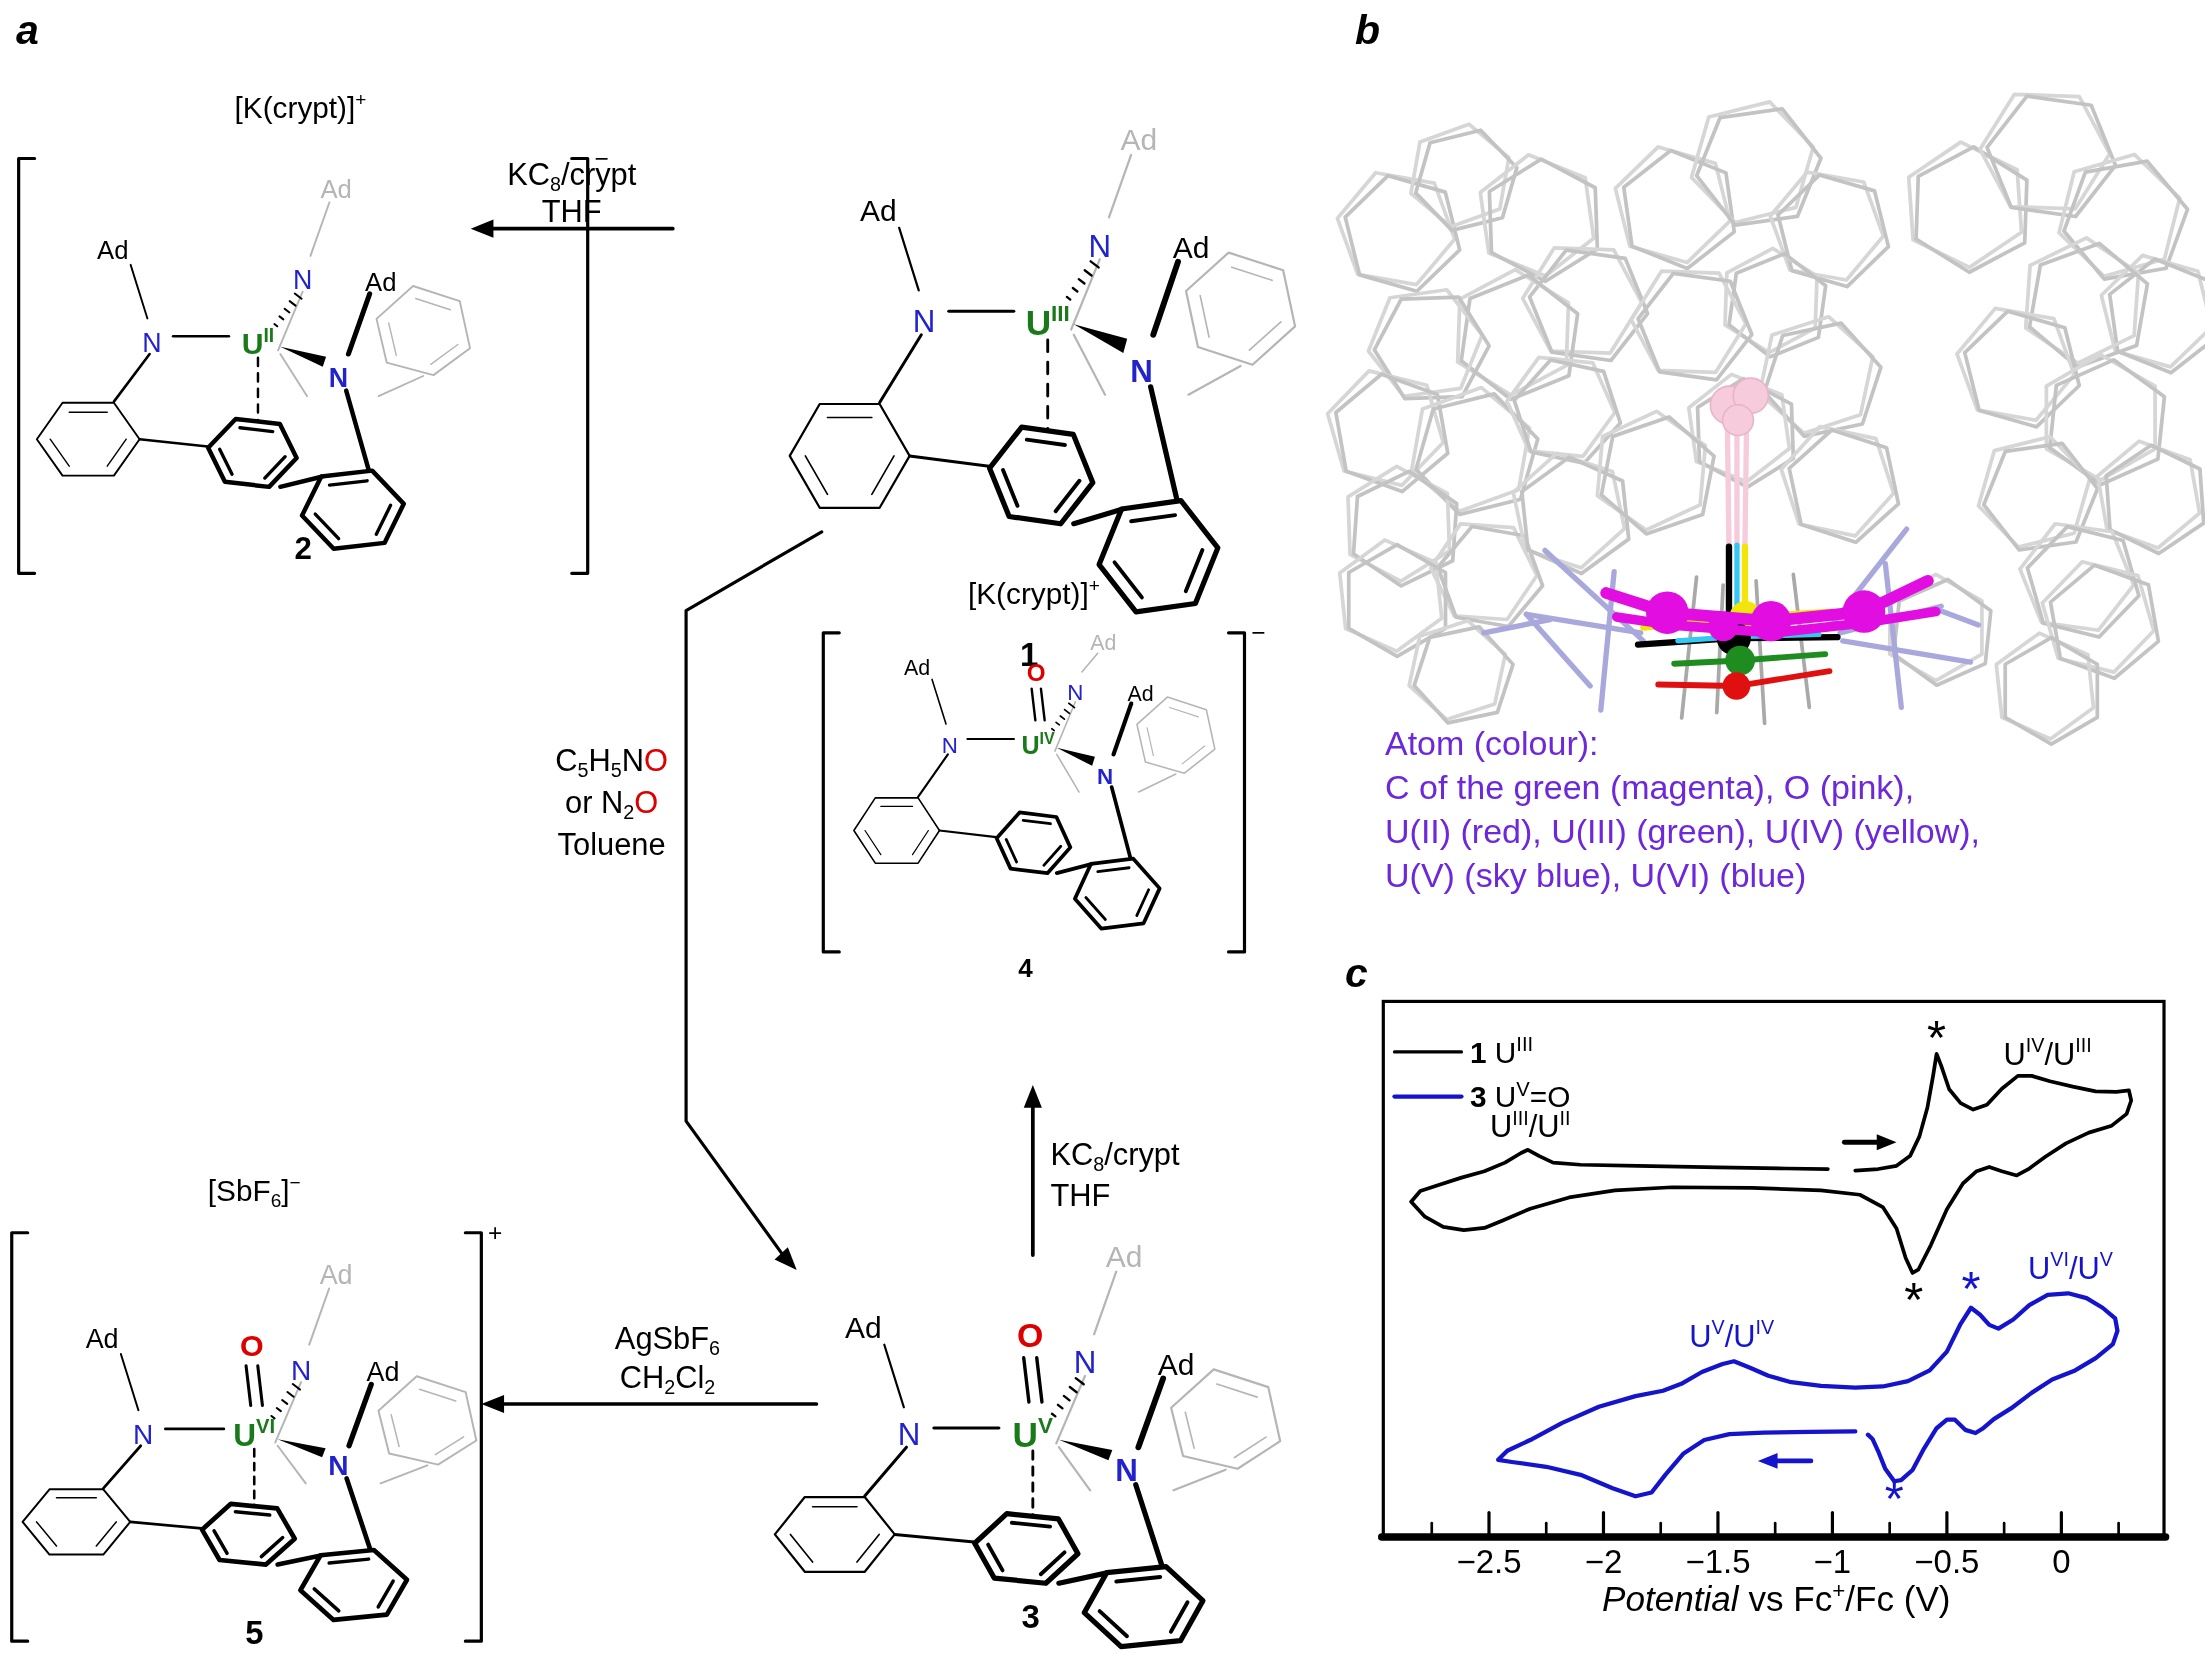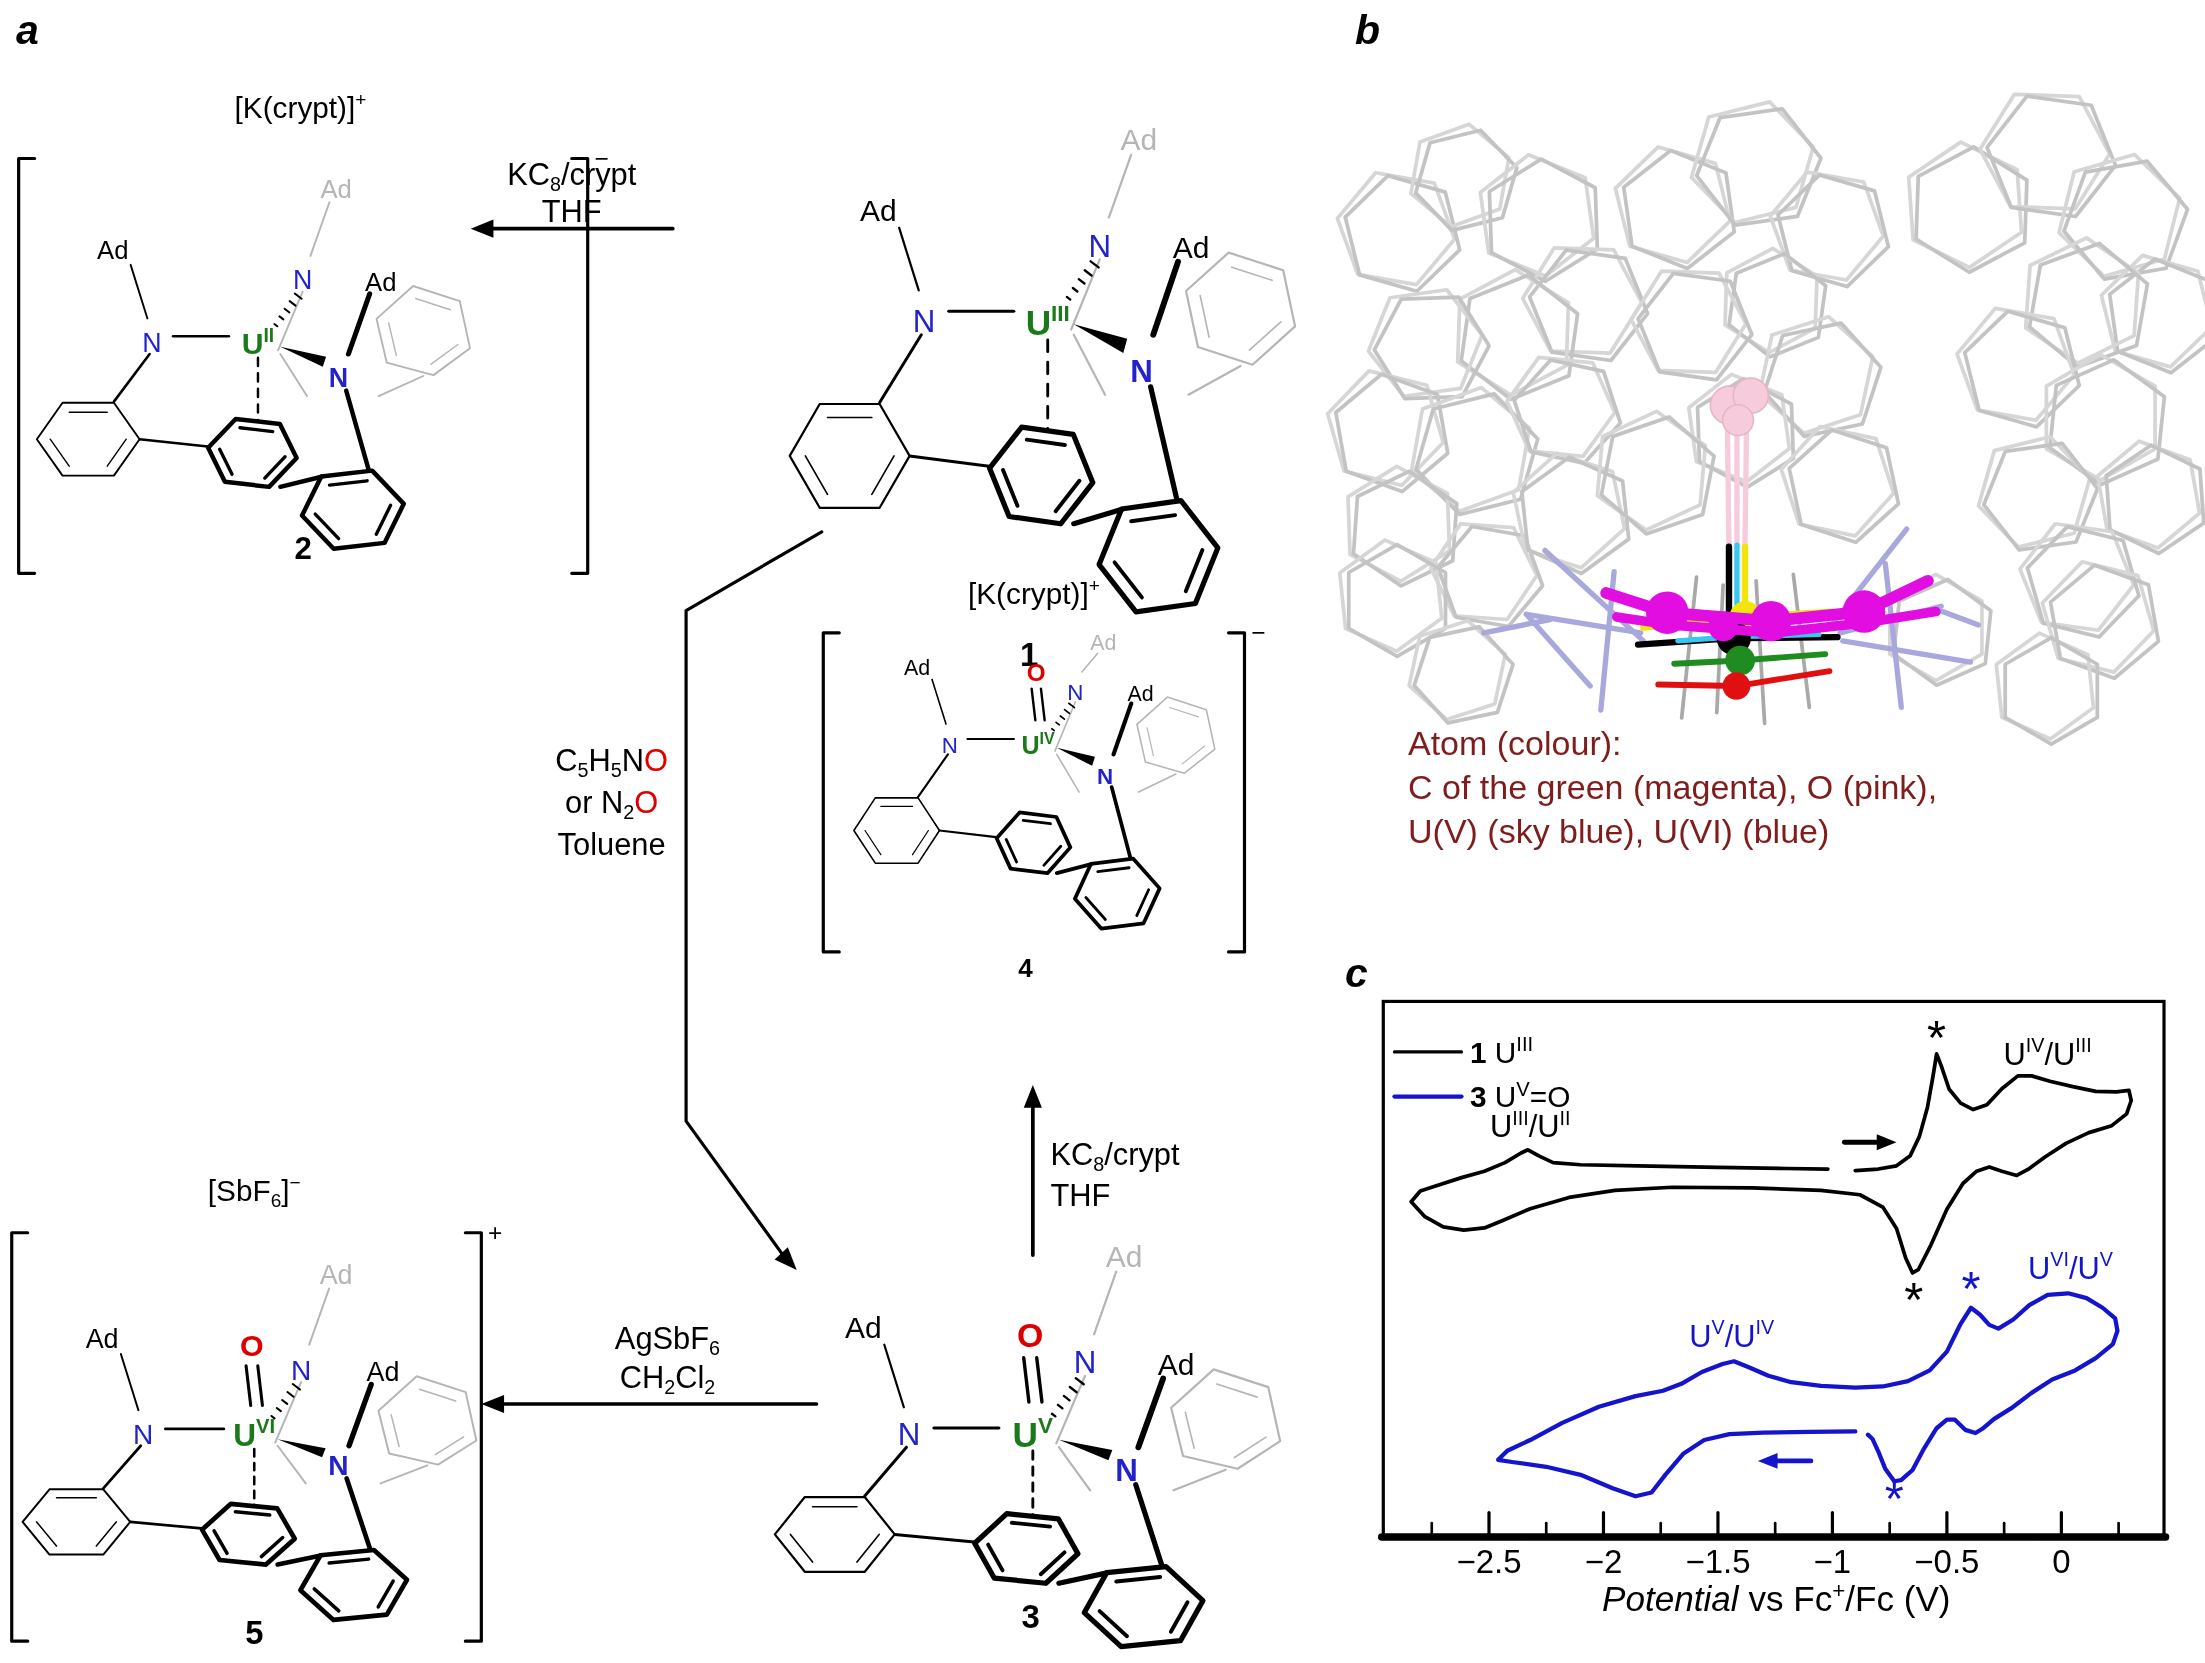--- a/index.html
+++ b/index.html
@@ -1,31 +1,32 @@
 <!DOCTYPE html>
 <html style="font-size:8.5px"><head>
 <meta charset="utf-8">
 <style>
   html,body{margin:0;padding:0;background:#ffffff;}
   #fig{position:relative;width:2205px;height:1663px;background:#fff;font-family:"Liberation Sans",sans-serif;overflow:hidden;}
   #scheme{position:absolute;left:0;top:0;}
   .plabel{position:absolute;font-style:italic;font-weight:bold;font-size:41px;color:#000;z-index:3;}
   #atom-legend{position:absolute;left:1385px;top:721px;z-index:3;}
-  #atom-legend div{font-size:34px;line-height:44px;color:#7f1d1d;margin-left:23px;}
+  #atom-legend div{font-size:34px;line-height:44px;color:#6d28d9;}
 </style>
 </head>
 <body>
 
 <div id="fig">
   <div class="plabel" style="left:16px;top:7.4px">a</div>
   <div class="plabel" style="left:1355px;top:7.4px">b</div>
   <div class="plabel" style="left:1345px;top:950px">c</div>
   <div id="atom-legend">
     <div>Atom (colour):</div>
     <div>C of the green (magenta), O (pink),</div>
+    <div>U(II) (red), U(III) (green), U(IV) (yellow),</div>
     <div>U(V) (sky blue), U(VI) (blue)</div>
   </div>
   <svg id="scheme" width="2205" height="1663" viewBox="0 0 4146 3127" xmlns="http://www.w3.org/2000/svg">
       <g>
         <line x1="2126.8" y1="291.29999999999995" x2="2085.15" y2="408.9" stroke="#b5b5b5" stroke-width="4.165" stroke-linecap="round"></line>
         <line x1="2068" y1="487.3" x2="2014.1" y2="619.6" stroke="#b5b5b5" stroke-width="4.165" stroke-linecap="round"></line>
         <line x1="2019" y1="629.4" x2="2077.8" y2="742.1" stroke="#b5b5b5" stroke-width="4.165" stroke-linecap="round"></line>
         <line x1="2332.6" y1="688.2" x2="2234.6" y2="742.1" stroke="#b5b5b5" stroke-width="4.165" stroke-linecap="round"></line>
         <polygon points="2435.123892456618,613.7120319936193 2355.0128802701547,685.8443113591043 2252.488987813537,652.5322793654849 2230.0761075433825,547.0879680063806 2310.1871197298456,474.95568864089574 2412.711012186463,508.26772063451506" fill="none" stroke="#b5b5b5" stroke-width="4.165" stroke-linejoin="round"></polygon>
         <line x1="2408.467680417897" y1="605.0509036752783" x2="2349.1855313999145" y2="658.4287904057371" stroke="#b5b5b5" stroke-width="3.1237500000000002" stroke-linecap="round"></line>

